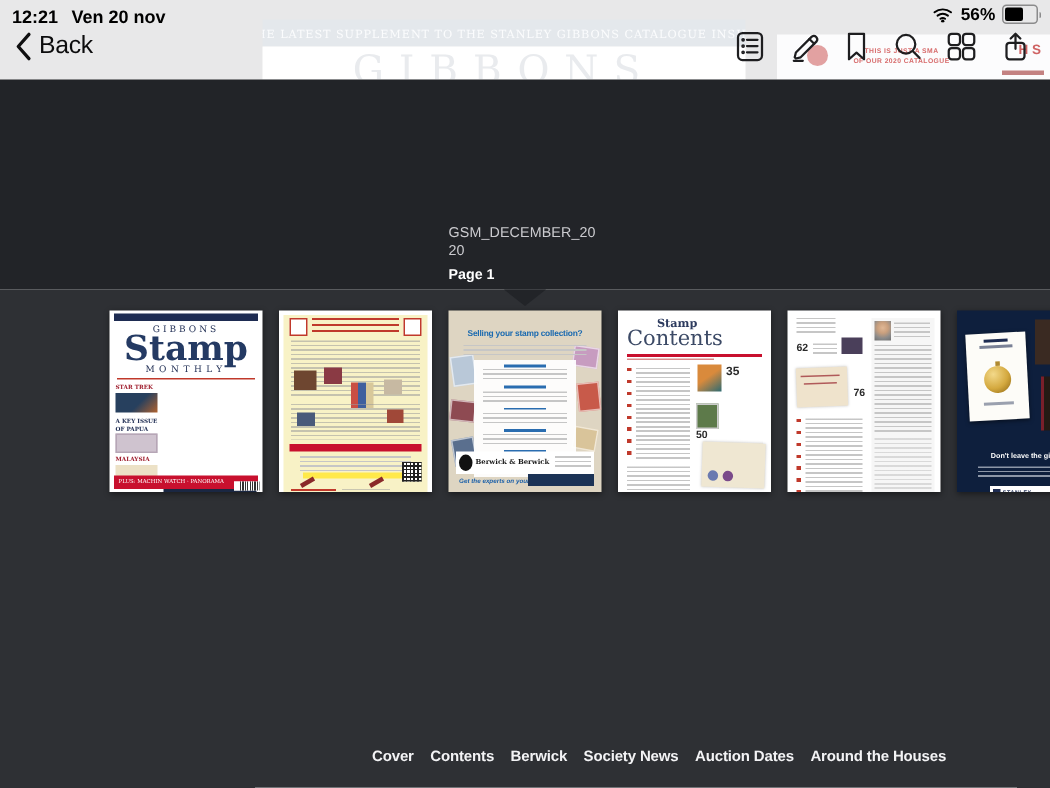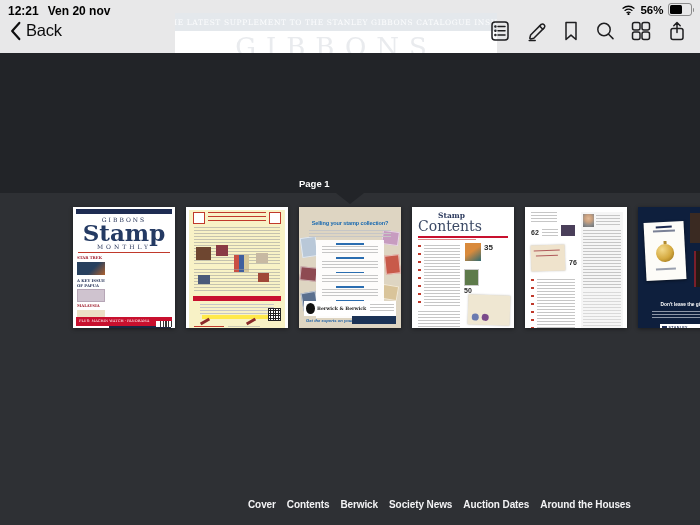--- a/index.html
+++ b/index.html
@@ -97,20 +97,27 @@
 <body>
 
 <div id="topbar">
 
   <div class="peek-banner">
     <span>THE LATEST SUPPLEMENT TO THE STANLEY GIBBONS CATALOGUE INSIDE</span>
   </div>
   <div class="peek-white">
     <div class="ghost">GIBBONS</div>
   </div>
+  <div class="peek-ad">
+    <div class="roundel"></div>
+    <div class="adline" style="top:8px">THIS IS JUST A SMA</div>
+    <div class="adline" style="top:15px">OF OUR 2020 CATALOGUE</div>
+    <div class="admark">H S</div>
+    <div class="adbar"></div>
+  </div>
 
   <div class="status-left">
     <span>12:21</span>
     <span>Ven 20 nov</span>
   </div>
   <div class="status-right">
     <svg width="15" height="11" viewBox="0 0 16 12">
       <path d="M2 4.6a9.5 9.5 0 0 1 12 0M4.2 7a6.3 6.3 0 0 1 7.6 0M6.3 9.3a3.2 3.2 0 0 1 3.4 0" stroke="#000" stroke-width="1.4" fill="none" stroke-linecap="round"></path>
       <circle cx="8" cy="11" r="1.2" fill="#000"></circle>
     </svg>
@@ -166,20 +173,24 @@
   </div>
   <div class="tb" style="left:665px">
     <svg width="24" height="24" viewBox="0 0 24 24">
       <rect x="6" y="9.5" width="12" height="11" rx="2"></rect>
         <path d="M12 13.5v-10M8.8 6.7 12 3.5l3.2 3.2"></path>
     </svg>
   </div>
 </div>
 
 <div id="viewer">
+  <div class="doc-title">
+    <div>GSM_DECEMBER_20</div>
+    <div>20</div>
+  </div>
   <div class="page-label">Page 1</div>
 </div>
 
 <div id="strip">
   <div class="caret"></div>
 
   <div class="thumb serif" style="left:73px">
     <div class="c-topband"></div>
     <div class="c-gibbons">GIBBONS</div>
     <div class="c-stamp">Stamp</div>

